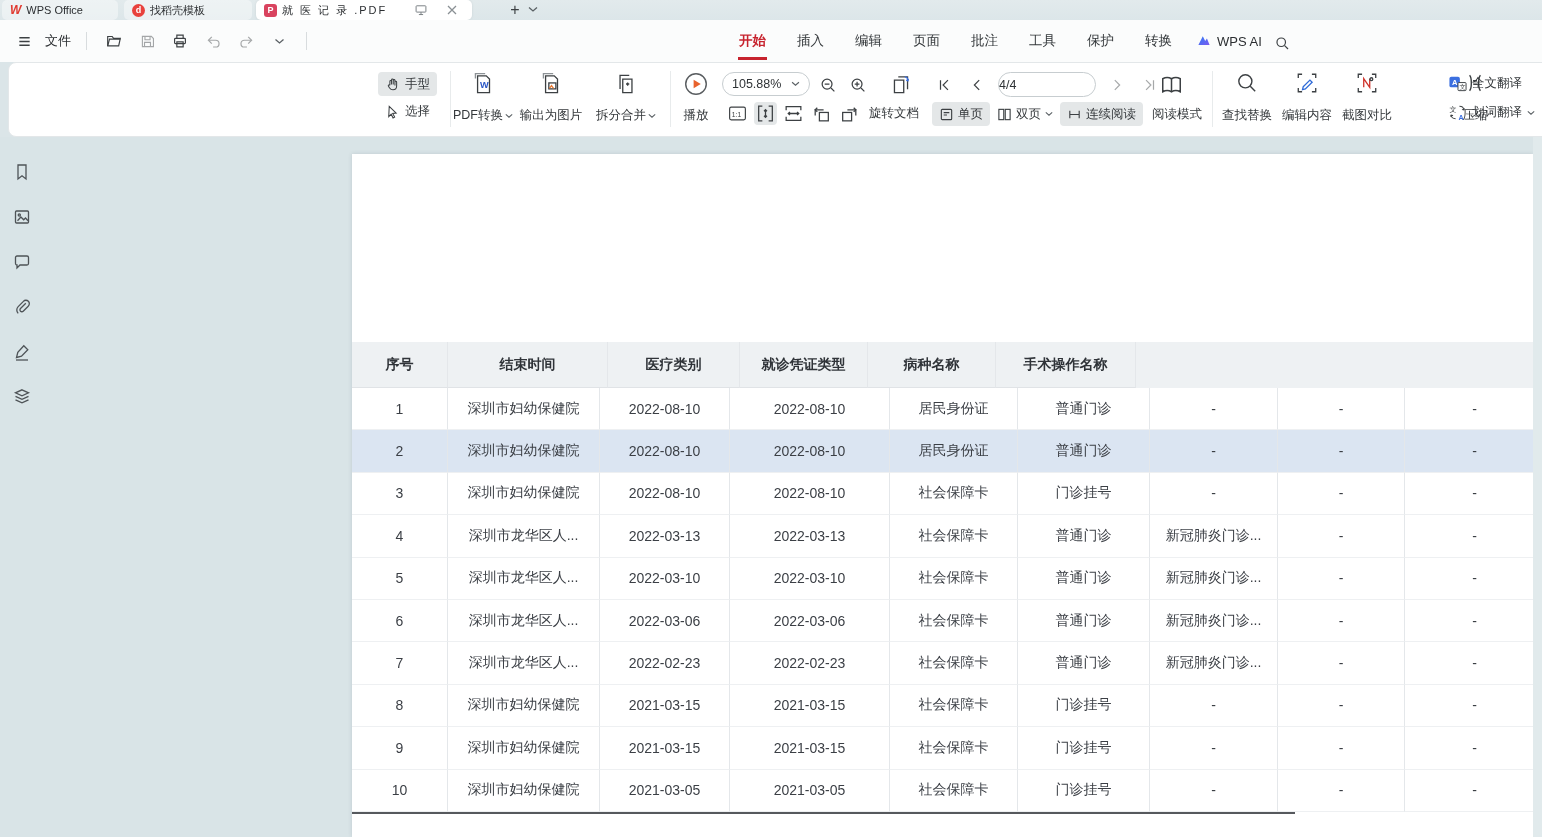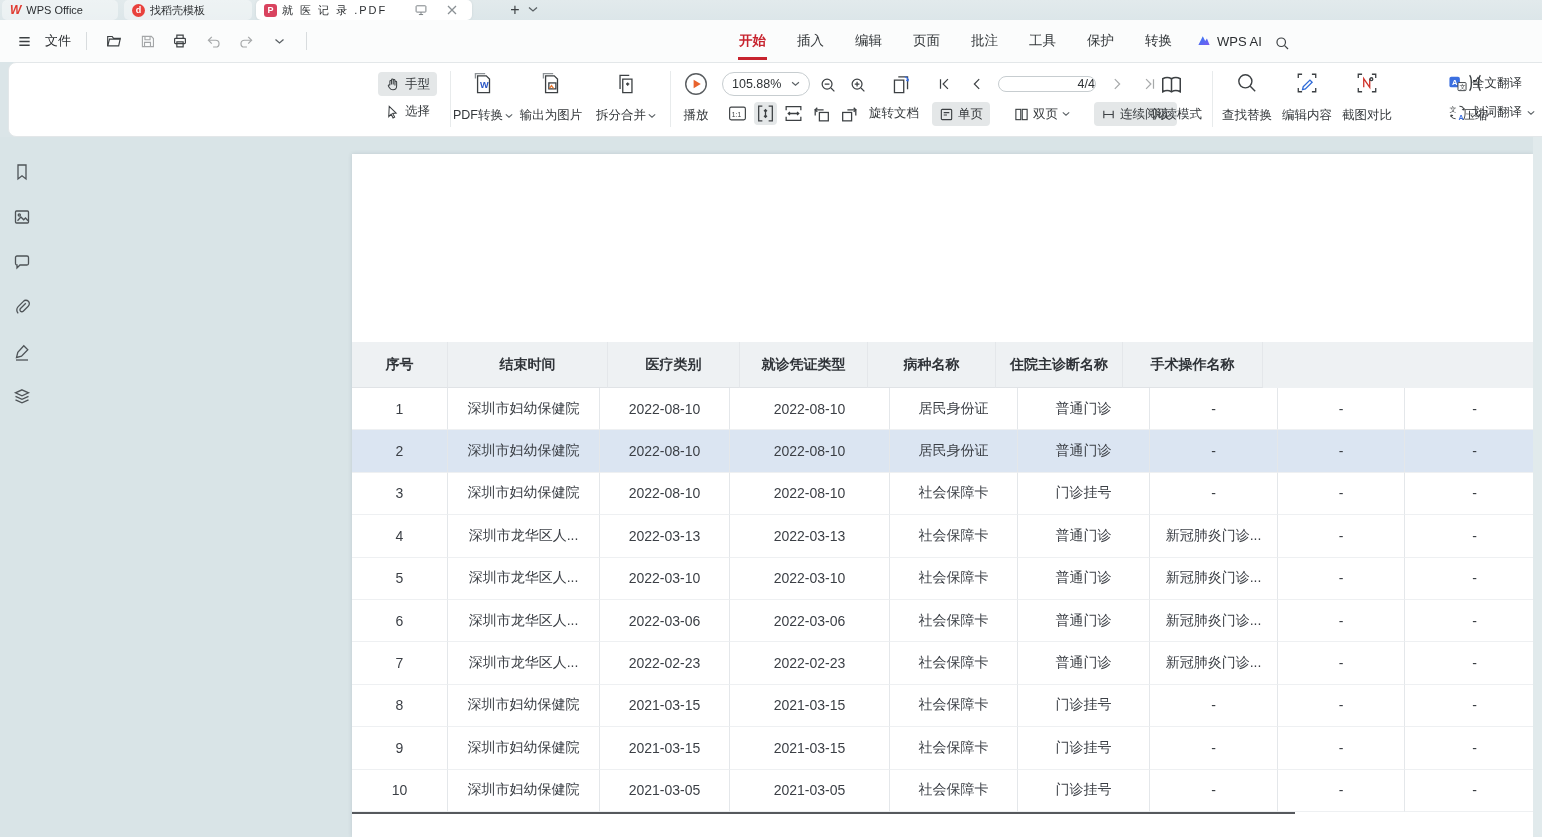--- a/index.html
+++ b/index.html
@@ -52,21 +52,21 @@
             justify-content:space-between; padding:3px 2px 6px; font-size:12.5px; color:#33373a; border-radius:4px; }
   .bigbtn .lab { display:flex; align-items:center; gap:2px; white-space:nowrap; }
   .selbox { position:absolute; height:24px; border:1px solid #c7cdd0; border-radius:13px; background:#fff;
             display:flex; align-items:center; justify-content:space-between; padding:0 9px; font-size:12.5px; color:#2f3336; }
   .iconbtn { position:absolute; width:24px; height:24px; display:flex; align-items:center; justify-content:center; border-radius:4px; }
   .smallrow { position:absolute; display:flex; align-items:center; gap:5px; }
   .sq { width:23px; height:23px; display:flex; align-items:center; justify-content:center; border-radius:4px; }
   .sq.hl { background:#e4e7e8; }
   .rowlab { font-size:12.5px; color:#33373a; margin-left:3px; white-space:nowrap; }
   .navgrp { position:absolute; display:flex; align-items:center; gap:9px; }
-  .pageinput { width:98px; height:16px; border:1px solid #c7cdd0; border-radius:13px; text-align:right;
+  .pageinput { width:98px; height:25px; border:1px solid #c7cdd0; border-radius:13px; text-align:left;
                font-size:12.5px; color:#2f3336; background:#fff; font-family:inherit; }
   .txtbtn { display:flex; align-items:center; gap:4px; height:24px; padding:0 7px; font-size:12.5px;
             color:#33373a; border-radius:4px; white-space:nowrap; }
   .txtbtn.hl { background:#e4e7e8; }
   .inline-right { position:absolute; display:flex; align-items:center; gap:5px; font-size:12.5px; color:#33373a; white-space:nowrap; }
 
   
   .canvas { position:relative; height:700px; background:var(--canvas); }
   .side-rail { position:absolute; left:0; top:0; width:44px; bottom:0; display:flex; flex-direction:column;
                align-items:center; gap:19px; padding-top:22px; }
@@ -359,21 +359,21 @@
           </svg>
       </span>
     </div>
     <div class="iconbtn" style="left:1156px; top:8px; width:30px; height:30px;">
       <svg width="25" height="25" viewBox="0 0 20 20" fill="none" stroke="#3c4043" stroke-width="1.2">
         <path d="M3 4.6C5.5 3.1 7.6 3.1 10 4.6c2.4-1.5 4.5-1.5 7 0V15c-2.5-1.5-4.6-1.5-7 0-2.4-1.5-4.5-1.5-7 0z"></path>
           <path d="M10 4.6V15"></path>
       </svg>
     </div>
 
-    <div class="smallrow" style="left:932px; top:40px; gap:17px;">
+    <div class="smallrow" style="left:932px; top:40px; gap:0;">
       <span class="txtbtn hl">
         <svg width="15" height="15" viewBox="0 0 16 16" fill="none" stroke="#3c4043" stroke-width="1.2">
             <rect x="2.5" y="2.5" width="11" height="11" rx="1"></rect>
             <path d="M5 6h6M5 8.5h3.5"></path>
           </svg>
         <span>单页</span>
       </span>
       <span class="txtbtn">
         <svg width="15" height="15" viewBox="0 0 16 16" fill="none" stroke="#3c4043" stroke-width="1.2">
             <rect x="2" y="2.5" width="5.2" height="11"></rect>
@@ -495,21 +495,20 @@
     </div>
 
     <div class="page">
       <div class="med-table">
           <div class="tr thead">
             <div class="td" style="width: 96px;">序号</div>
             <div class="td" style="width: 160px;">结束时间</div>
             <div class="td" style="width: 132px;">医疗类别</div>
             <div class="td" style="width: 128px;">就诊凭证类型</div>
             <div class="td" style="width: 128px;">病种名称</div>
-            <div class="td" style="width: 127px;">住院主诊断名称</div>
             <div class="td" style="width: 140px;">手术操作名称</div>
           </div>
           <div class="tr">
             <div class="td" style="width: 96px;">1</div>
             <div class="td" style="width: 152px;">深圳市妇幼保健院</div>
             <div class="td" style="width: 130px;">2022-08-10</div>
             <div class="td" style="width: 160px;">2022-08-10</div>
             <div class="td" style="width: 128px;">居民身份证</div>
             <div class="td" style="width: 132px;">普通门诊</div>
             <div class="td" style="width: 128px;">-</div>

